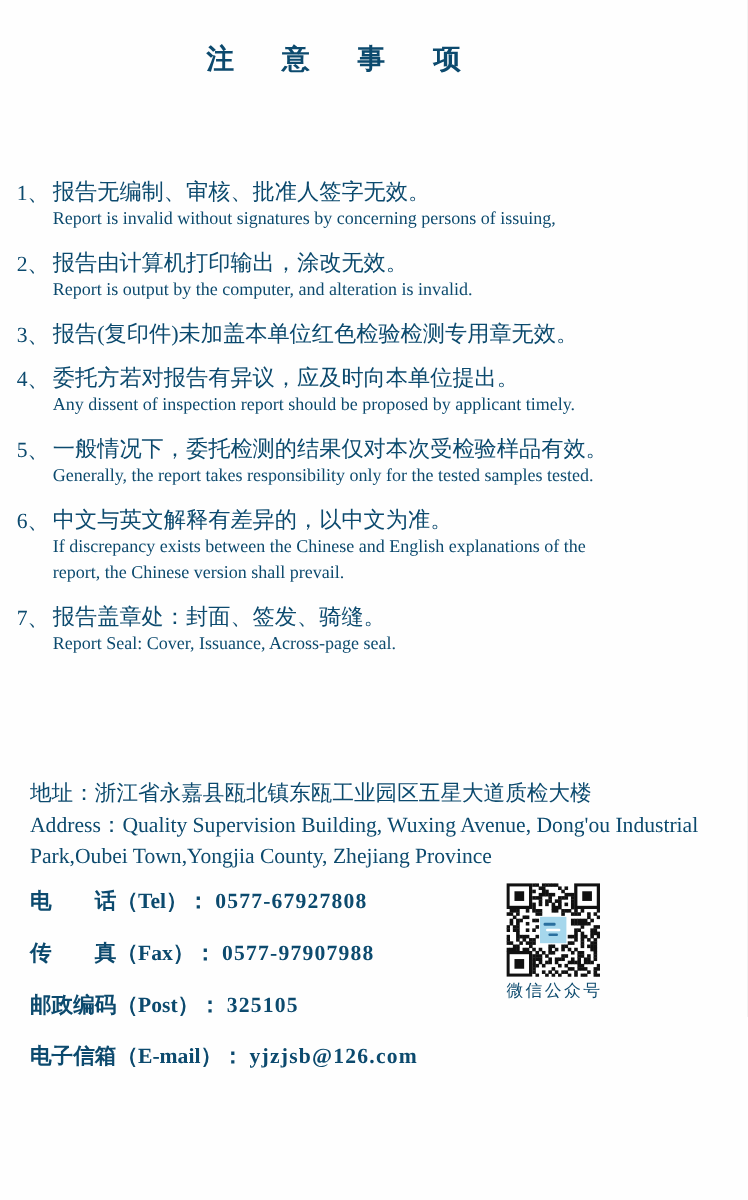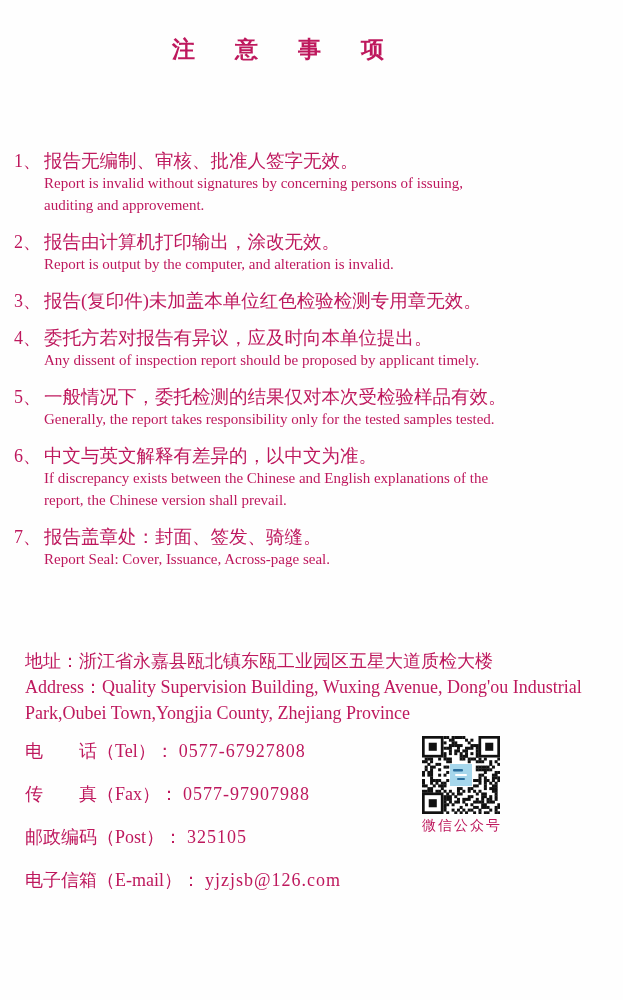--- a/index.html
+++ b/index.html
@@ -1,21 +1,21 @@
 <!DOCTYPE html>
 <html><head>
 <meta charset="utf-8">
 <style>
   html,body { margin:0; padding:0; background:#e9e9e9; }
   .page {
     position:relative;
     width:623px; height:1000px;
     margin:0 auto;
     background:#fefefe;
-    color:#be185d;
+    color:#0c4a6e;
     font-family:"Liberation Serif","DejaVu Serif",serif;
     overflow:hidden;
   }
   .title-cn {
     position:absolute; top:34px; left:172px;
     font-size:23px; font-weight:bold;
     letter-spacing:40px; white-space:nowrap;
   }
   .title-en {
     position:absolute; top:77px; left:0; width:556px;
@@ -23,41 +23,40 @@
     font-size:19px; font-weight:bold; letter-spacing:1px;
   }
   .items { position:absolute; top:150px; left:14px; width:600px; }
   .item { display:flex; margin-bottom:15px; }
   .item-num { flex:none; width:30px; font-size:18px; line-height:22px; }
   .item-body { flex:1; }
   .line-cn { font-size:18.5px; line-height:22px; white-space:nowrap; }
   .line-en { font-size:15px; line-height:22px; white-space:nowrap; }
   .address { position:absolute; top:648px; left:25px; width:580px; }
   .addr-line { font-size:18px; line-height:26px; white-space:nowrap; }
-  .contacts { position:absolute; top:740px; left:25px; }
+  .contacts { position:absolute; top:740px; left:25px;font-weight:bold; }
   .contact-row { font-size:18px; line-height:22px; margin-bottom:21px; white-space:nowrap; }
   .contact-value { letter-spacing:1px; margin-left:5px; }
   .qr-block { position:absolute; top:736px; left:422px; width:80px; text-align:center; }
   .qr-box { width:78px; height:78px; }
   .qr-caption { font-size:14px; letter-spacing:2px; margin-top:3px; white-space:nowrap; }
 </style>
 </head>
 <body>
 
 <div class="page">
 
   <div class="title-cn">注意事项</div>
 
   <div class="items">
   <div class="item">
     <div class="item-num">1、</div>
     <div class="item-body">
       <div class="line-cn">报告无编制、审核、批准人签字无效。</div>
     <div class="line-en">Report is invalid without signatures by concerning persons of issuing,</div>
-          <div class="line-en">auditing and approvement.</div>
         </div>
   </div>
 
   <div class="item">
     <div class="item-num">2、</div>
     <div class="item-body">
       <div class="line-cn">报告由计算机打印输出，涂改无效。</div>
     <div class="line-en">Report is output by the computer, and alteration is invalid.</div>
         </div>
   </div>

